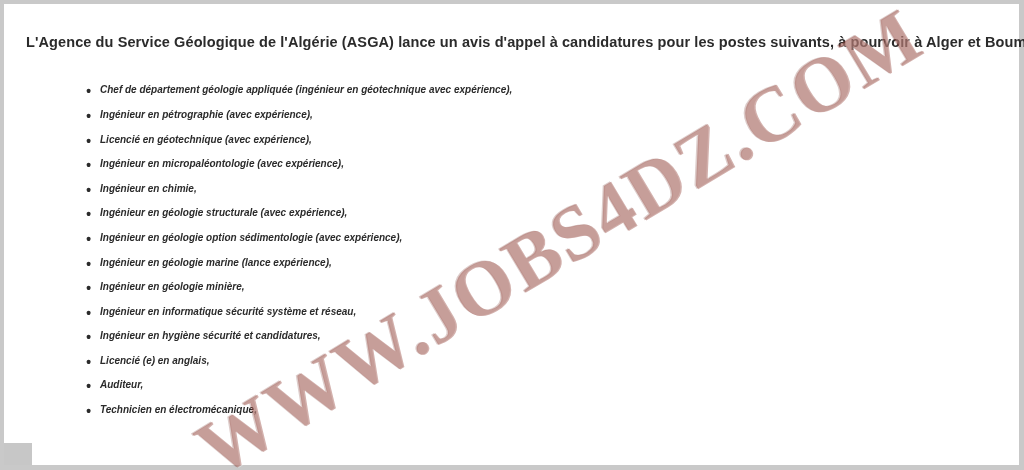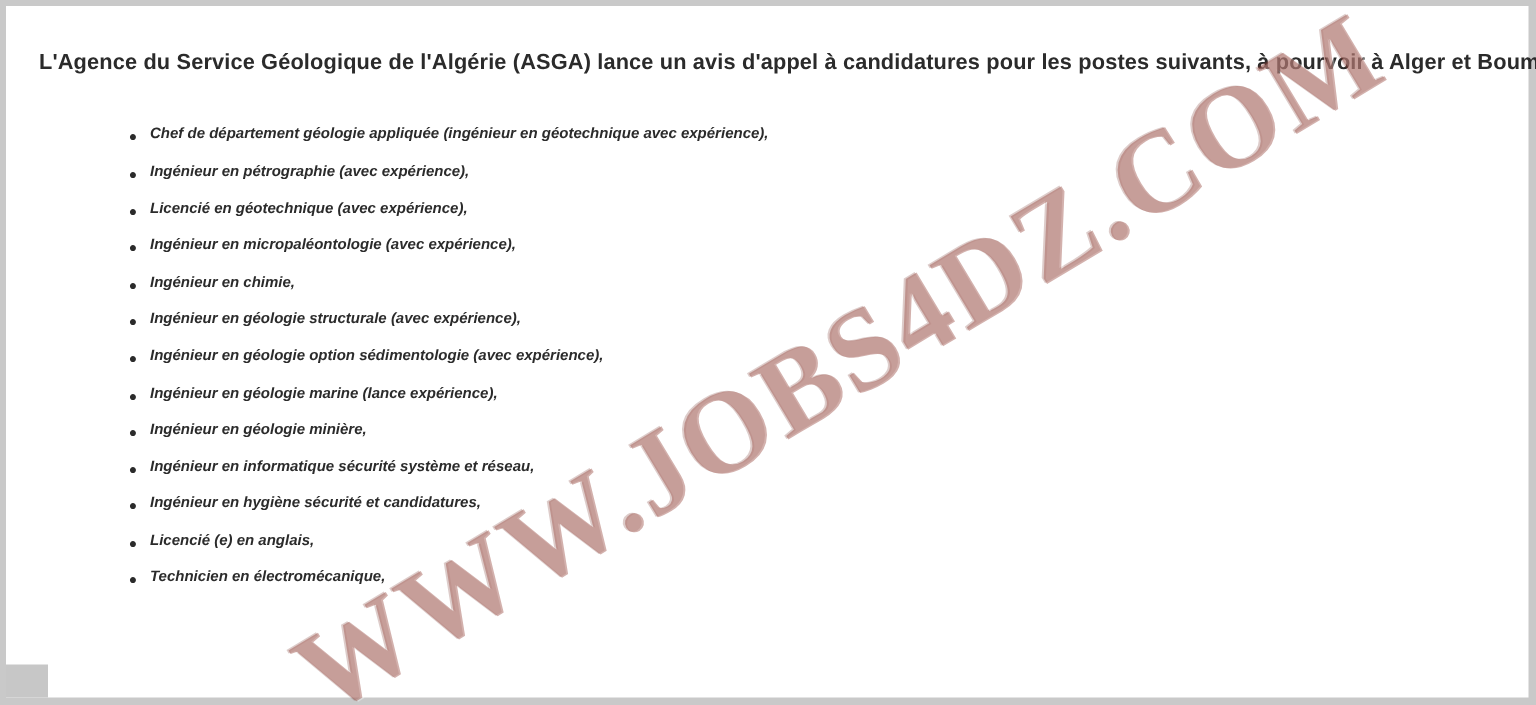--- a/index.html
+++ b/index.html
@@ -131,20 +131,21 @@
       <li>Licencié en géotechnique (avec expérience),</li>
       <li>Ingénieur en micropaléontologie (avec expérience),</li>
       <li>Ingénieur en chimie,</li>
       <li>Ingénieur en géologie structurale (avec expérience),</li>
       <li>Ingénieur en géologie option sédimentologie (avec expérience),</li>
       <li>Ingénieur en géologie marine (lance expérience),</li>
       <li>Ingénieur en géologie minière,</li>
       <li>Ingénieur en informatique sécurité système et réseau,</li>
       <li>Ingénieur en hygiène sécurité et candidatures,</li>
       <li>Licencié (e) en anglais,</li>
+      <li>Auditeur,</li>
       <li>Technicien en électromécanique,</li>
 
     </ul>
   </div>
 
   <div class="watermark">
     <div class="watermark-text">WWW.JOBS4DZ.COM</div>
   </div>
 
 </div>

